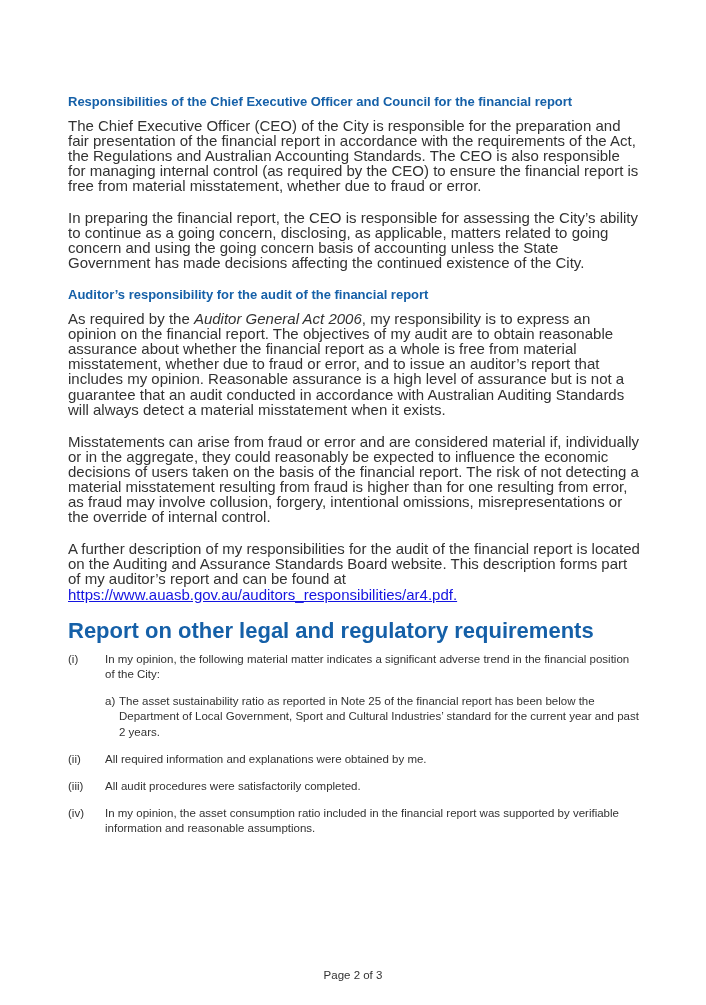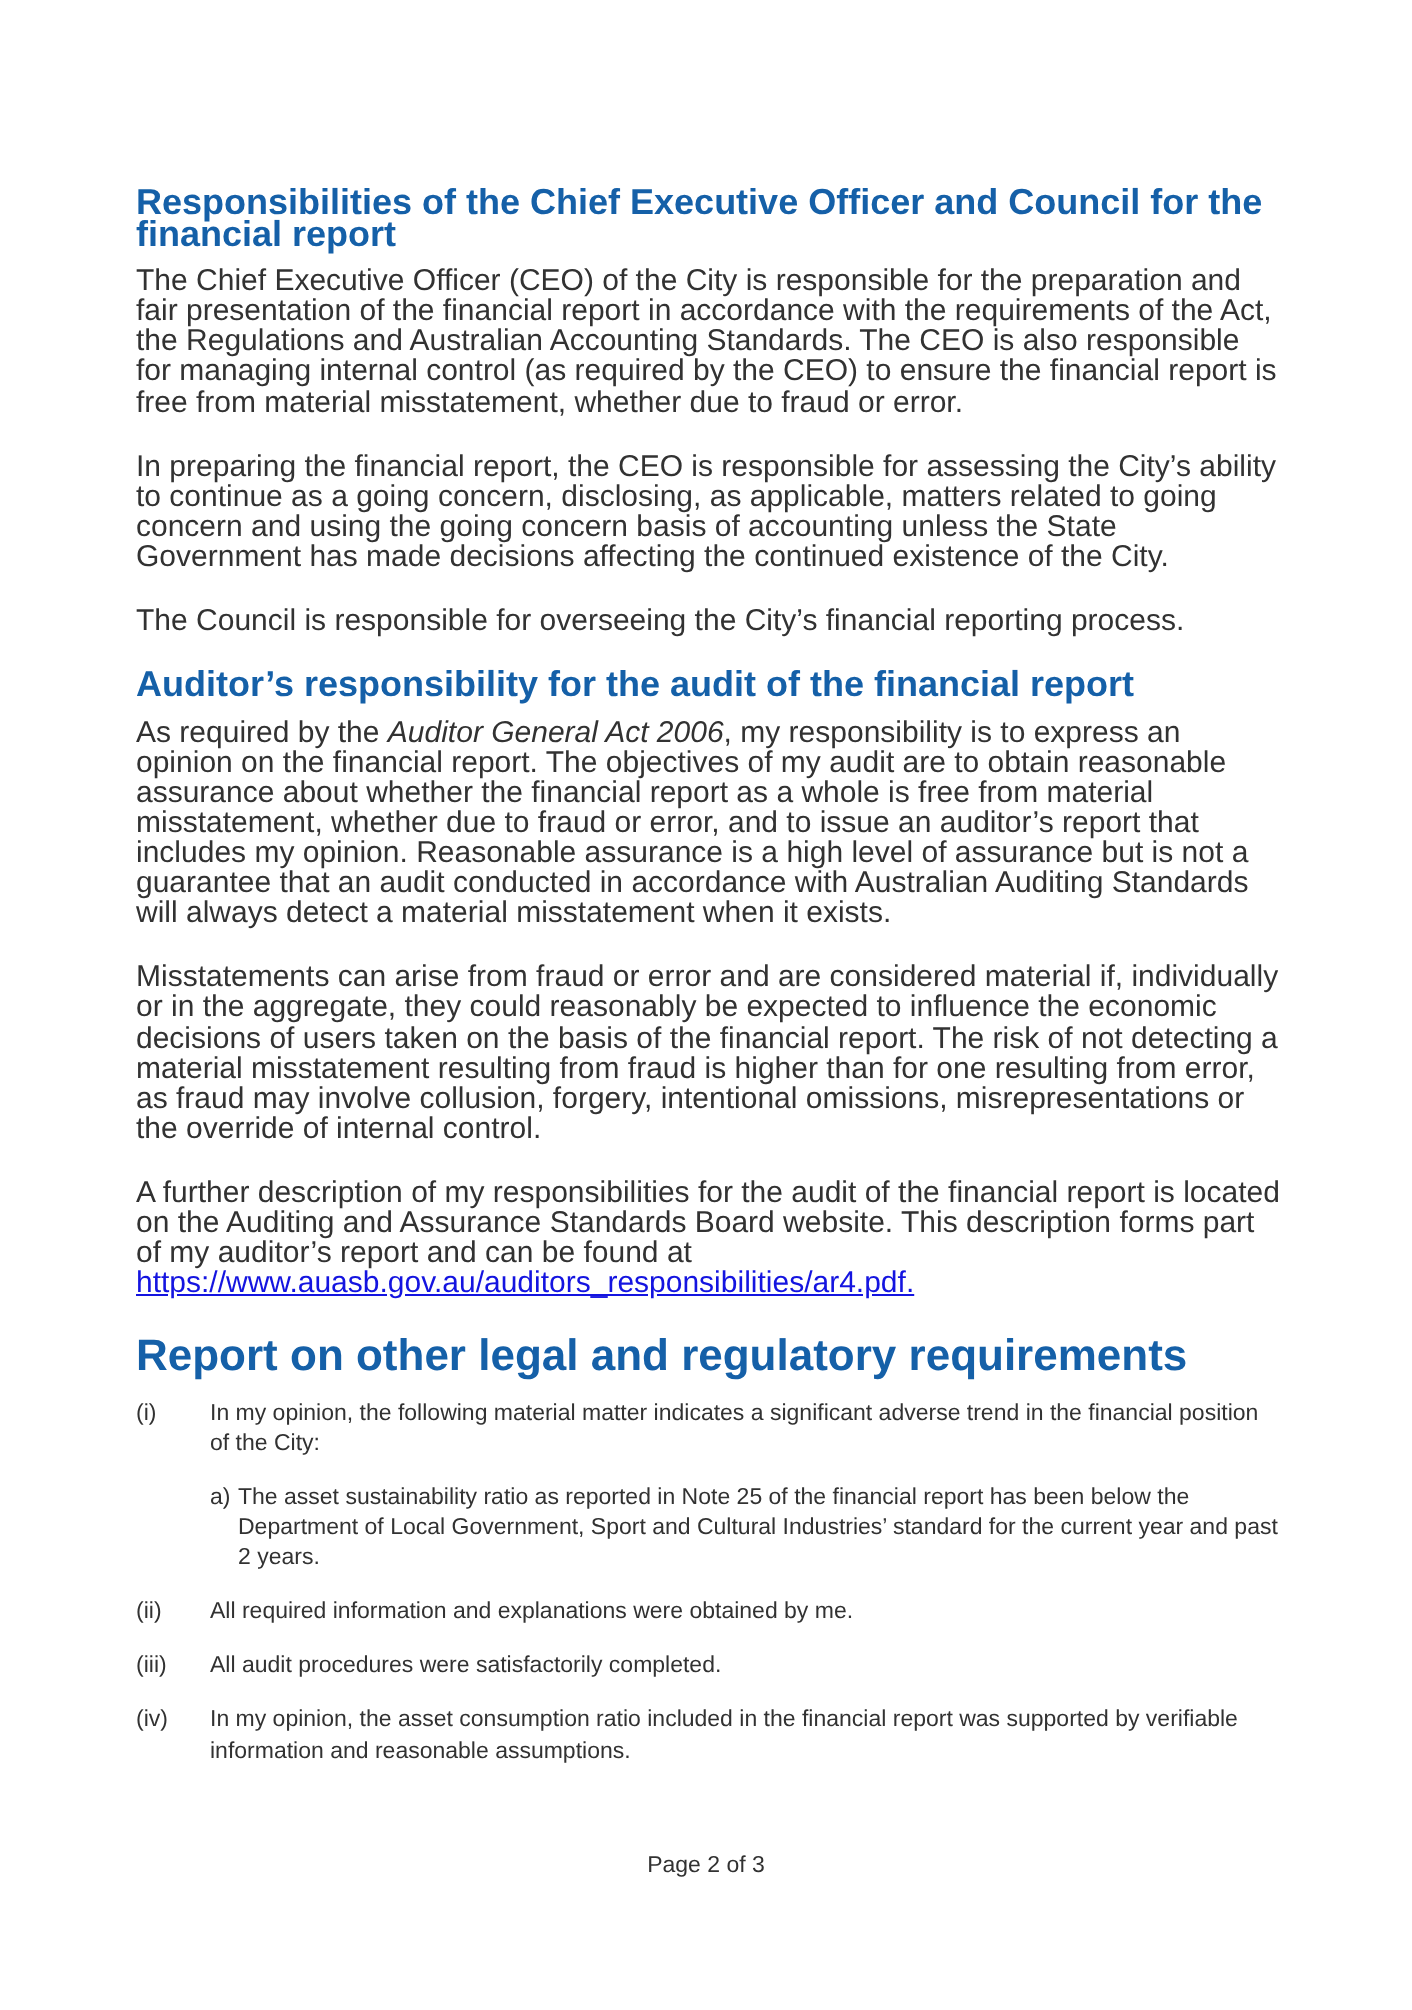--- a/index.html
+++ b/index.html
@@ -17,21 +17,21 @@
     top: 94px;
     left: 68px;
     width: 572px;
   }
   p.body {
     font-size: 15px;
     line-height: 15.1px;
     margin: 0 0 17px 0;
   }
   h3.section {
-    font-size: 18px;
+    font-size: 13px;
     line-height: 15.6px;
     font-weight: bold;
     color: var(--heading_blue, #1560A8);
     margin: 16px 0 8px 0;
   }
   h3.section.first { margin-top: 0; }
   h2.major {
     font-size: 22px;
     line-height: 23.5px;
     font-weight: bold;
@@ -56,39 +56,38 @@
   .sub-item .marker { flex: 0 0 14px; }
   .sub-item .li-text { flex: 1; }
   a.link {
     color: var(--link_blue, #0000EE);
     text-decoration: underline;
     cursor: pointer;
   }
   em.act { font-style: italic; }
   .footer {
     position: absolute;
-    top: 926px;
+    top: 968px;
     left: 0;
     width: 706px;
     text-align: center;
     font-size: 11.5px;
     line-height: 15px;
     color: #323232;
   }
 </style>
 </head>
 <body>
 
 <div class="page">
   <div class="content">
 
     <h3 class="section first">Responsibilities of the Chief Executive Officer and Council for the financial report</h3>
     <p class="body">The Chief Executive Officer (CEO) of the City is responsible for the preparation and fair presentation of the financial report in accordance with the requirements of the Act, the Regulations and Australian Accounting Standards. The CEO is also responsible for managing internal control (as required by the CEO) to ensure the financial report is free from material misstatement, whether due to fraud or error.</p>
     <p class="body">In preparing the financial report, the CEO is responsible for assessing the City’s ability to continue as a going concern, disclosing, as applicable, matters related to going concern and using the going concern basis of accounting unless the State Government has made decisions affecting the continued existence of the City.</p>
-    <p class="body">The Council is responsible for overseeing the City’s financial reporting process.</p>
 
     <h3 class="section">Auditor’s responsibility for the audit of the financial report</h3>
     <p class="body"><span>As required by the </span><em class="act">Auditor General Act 2006</em><span>, my responsibility is to express an opinion on the financial report. The objectives of my audit are to obtain reasonable assurance about whether the financial report as a whole is free from material misstatement, whether due to fraud or error, and to issue an auditor’s report that includes my opinion. Reasonable assurance is a high level of assurance but is not a guarantee that an audit conducted in accordance with Australian Auditing Standards will always detect a material misstatement when it exists.</span></p>
     <p class="body">Misstatements can arise from fraud or error and are considered material if, individually or in the aggregate, they could reasonably be expected to influence the economic decisions of users taken on the basis of the financial report. The risk of not detecting a material misstatement resulting from fraud is higher than for one resulting from error, as fraud may involve collusion, forgery, intentional omissions, misrepresentations or the override of internal control.</p>
     <p class="body"><span>A further description of my responsibilities for the audit of the financial report is located on the Auditing and Assurance Standards Board website. This description forms part of my auditor’s report and can be found at </span><a class="link">https://www.auasb.gov.au/auditors_responsibilities/ar4.pdf.</a></p>
 
     <h2 class="major">Report on other legal and regulatory requirements</h2>
 
     <div class="list-item">
       <span class="marker">(i)</span>

